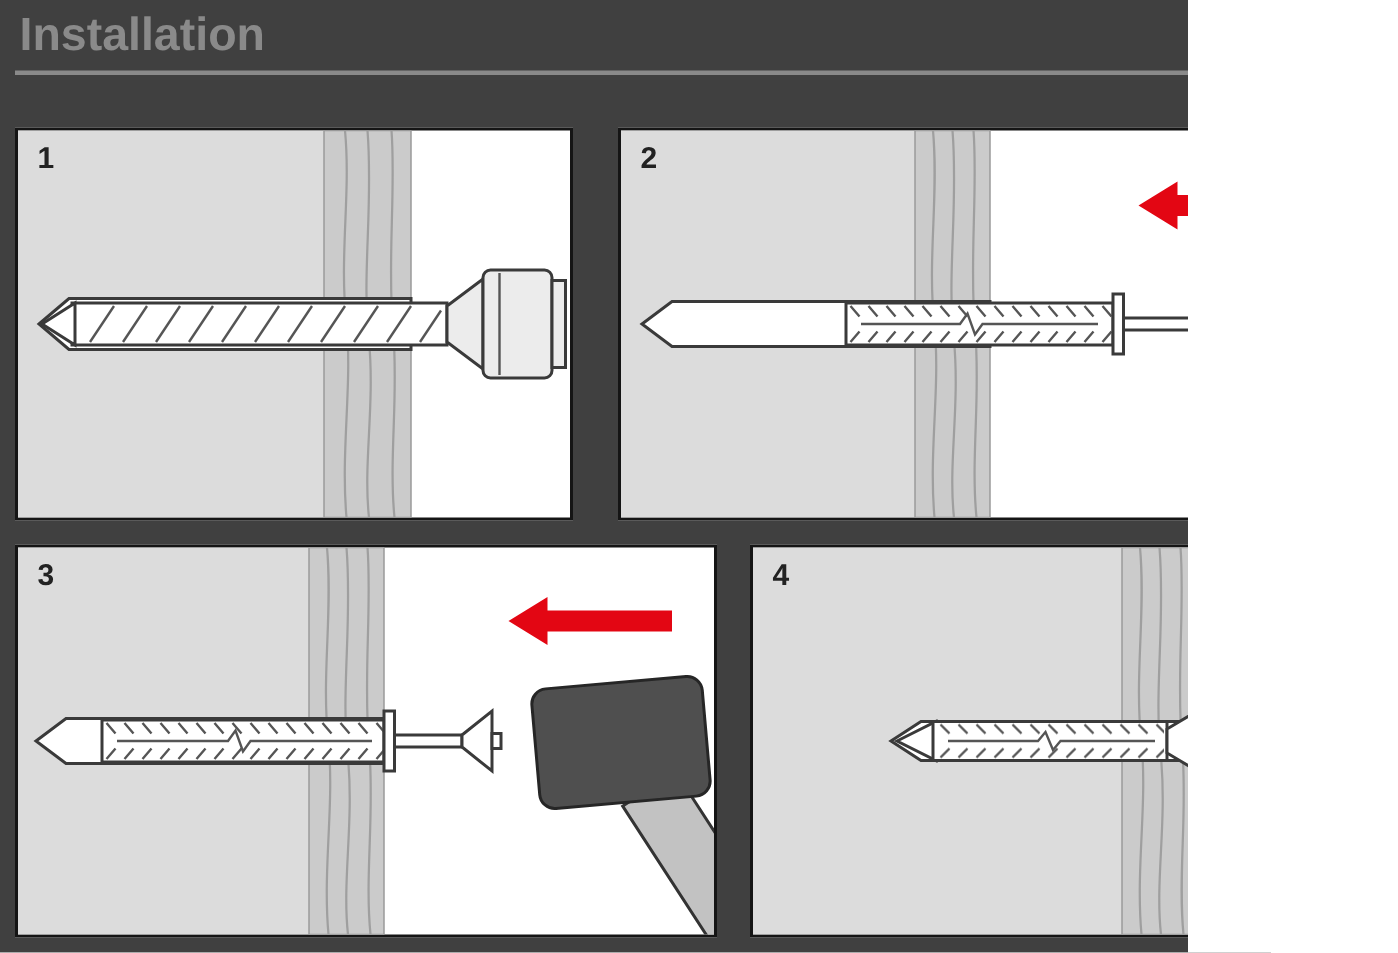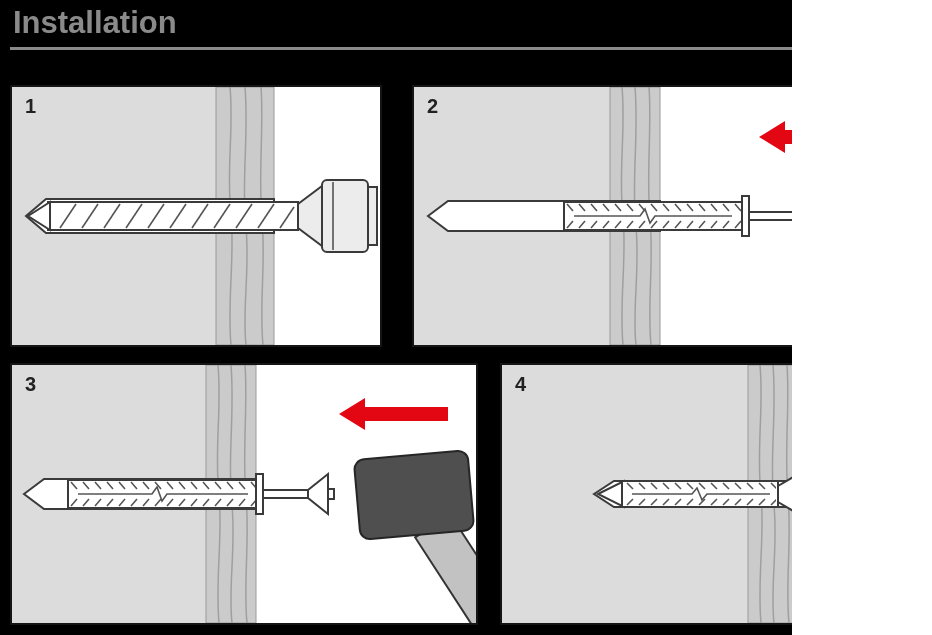--- a/index.html
+++ b/index.html
@@ -3,21 +3,21 @@
 <meta charset="utf-8">
 <style>
   :root{
     --arrow-red:#e30613;
     --wall-gray:#dcdcdc;
     --strip-gray:#cbcbcb;
     --title-gray:#8a8a8a;
   }
   html,body{margin:0;padding:0;background:#fff;}
   .page{
-    position:relative;width:792px;height:635px;background:#000000;
+    position:relative;width:792px;height:635px;background:#404040;
     font-family:"Liberation Sans",sans-serif;overflow:hidden;
   }
   .title{
     margin:0;position:absolute;left:13px;top:4px;
     font-weight:bold;font-size:31px;line-height:1.2;
     color:var(--title-gray);
   }
   .divider{
     position:absolute;left:10px;top:47px;width:912px;height:3px;
     background:var(--title-gray);

